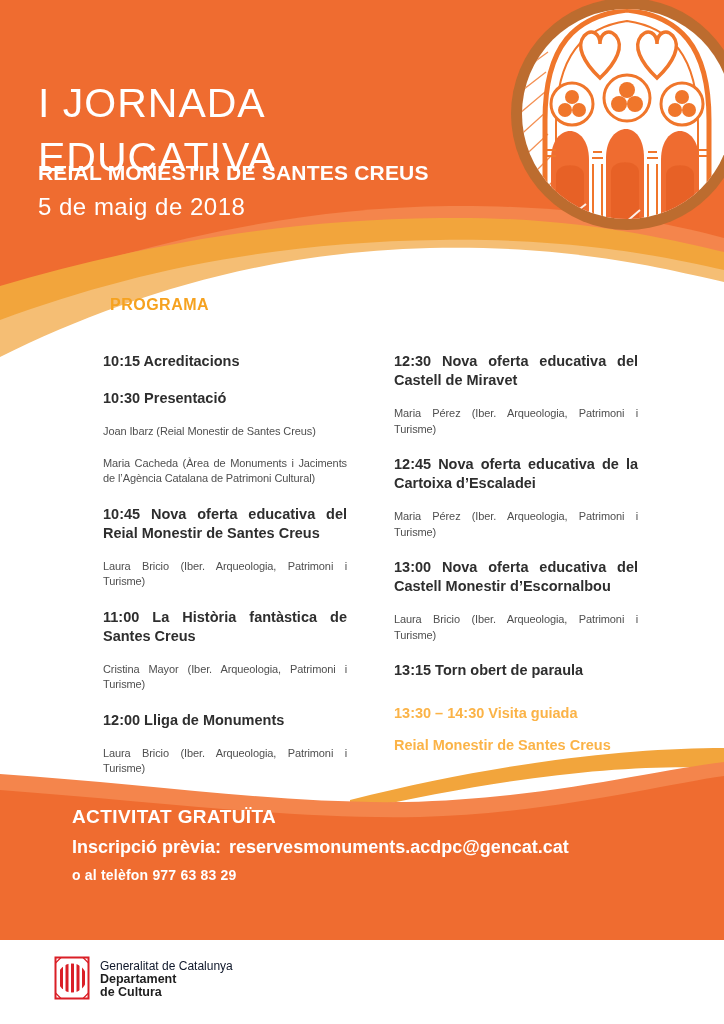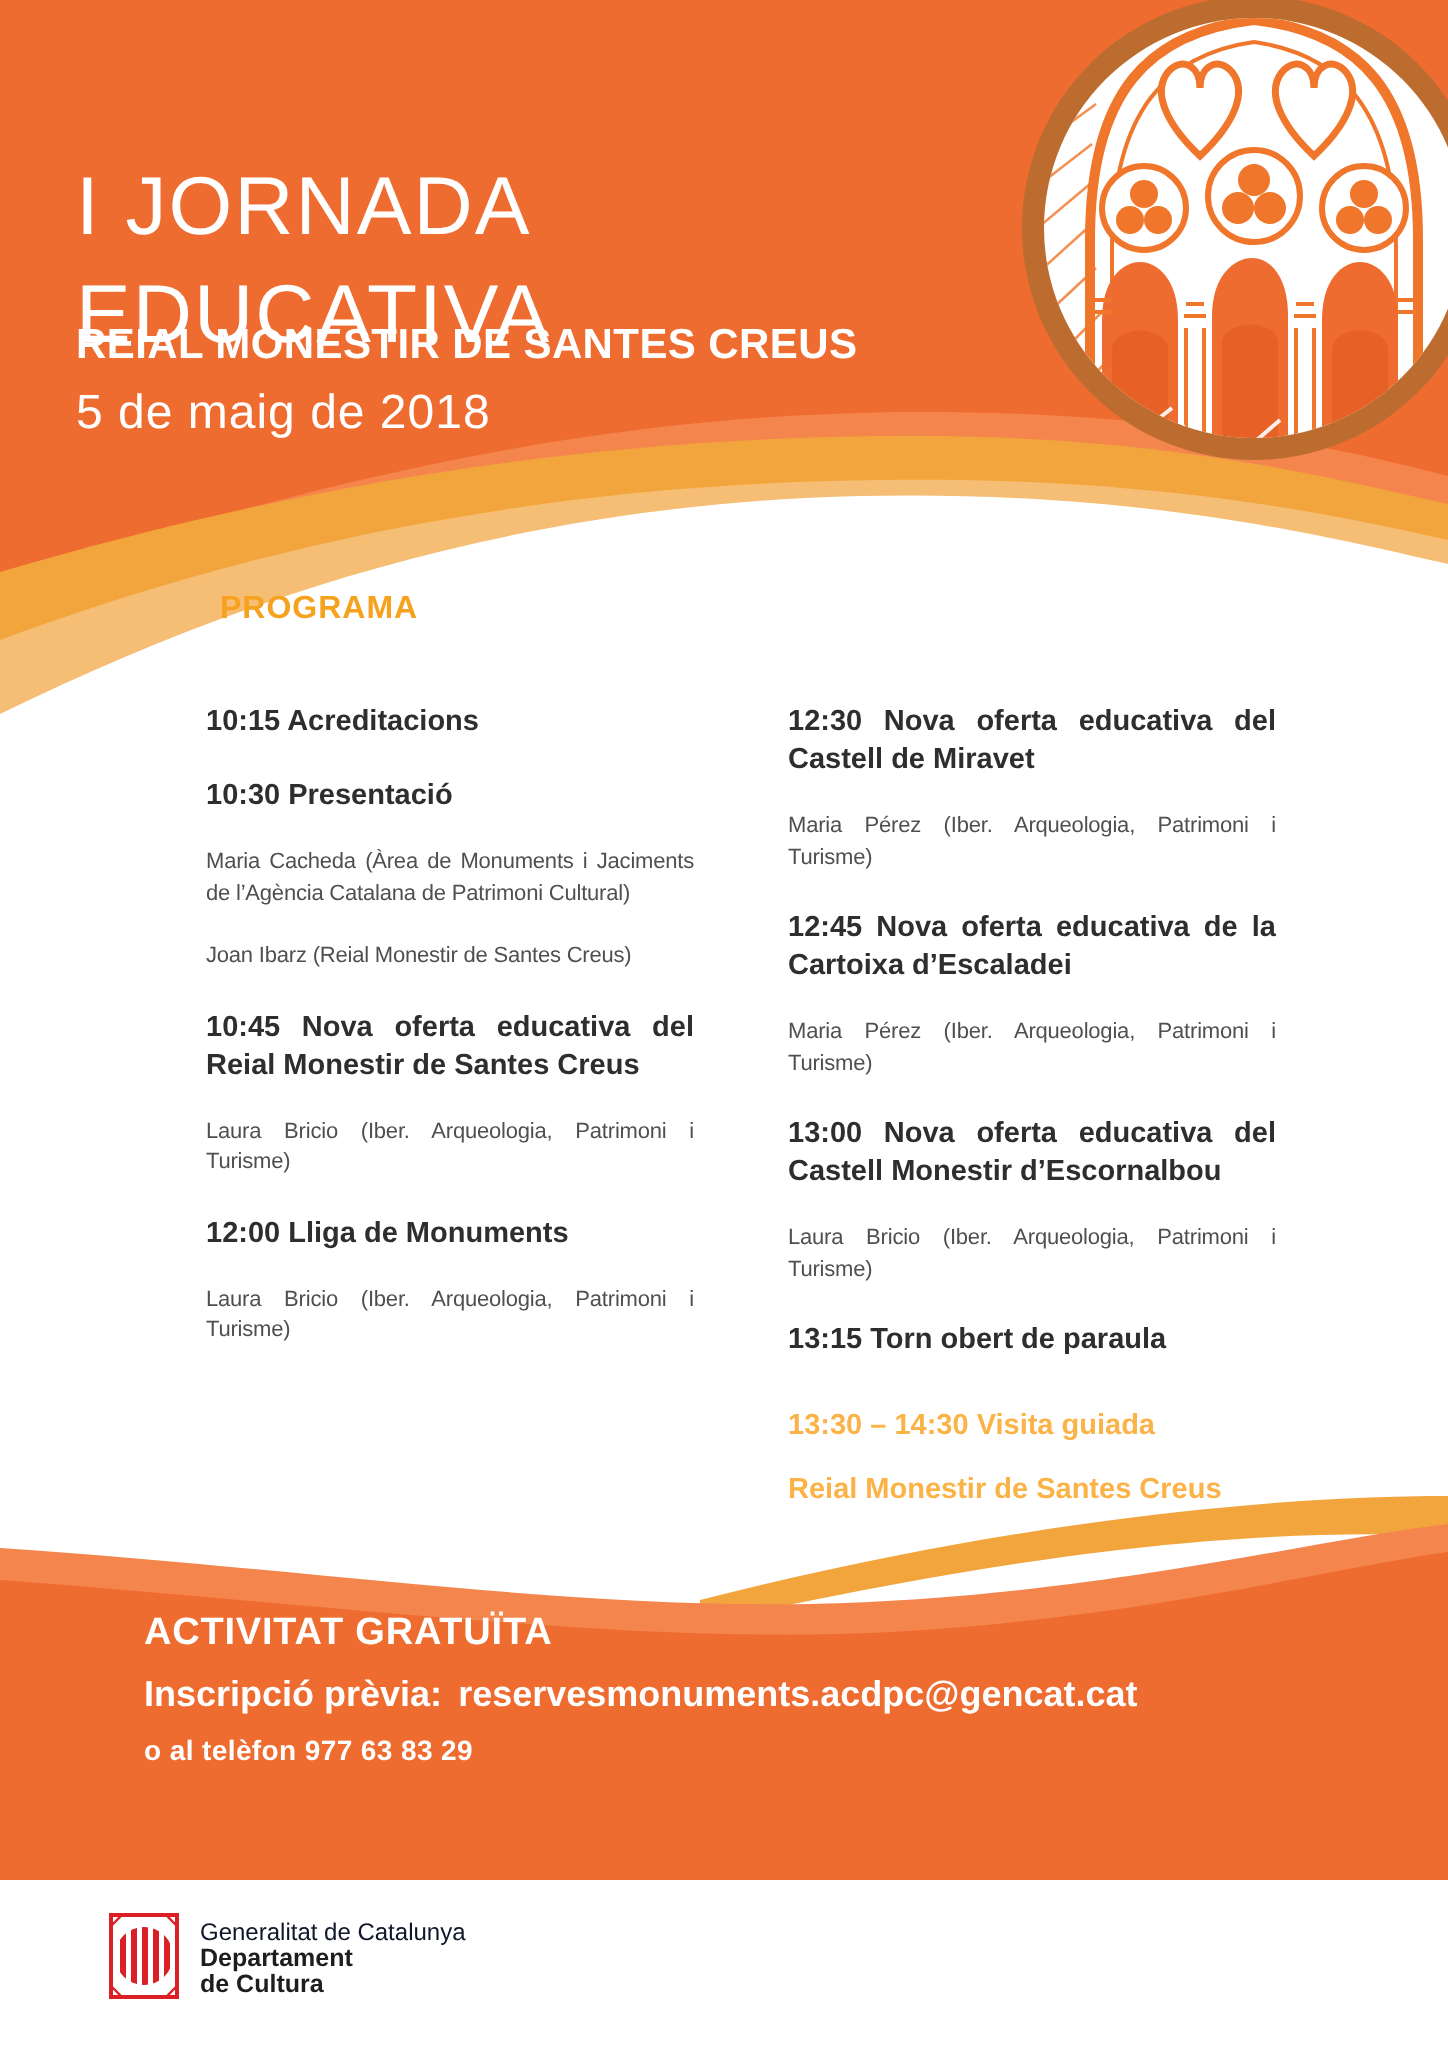--- a/index.html
+++ b/index.html
@@ -142,26 +142,30 @@
   <div class="hdr-text" id="date">5 de maig de 2018</div>
 
   <div class="program-heading">PROGRAMA</div>
 
   <div class="col col-left">
     <div class="session">
       <div class="session-title">10:15 Acreditacions</div>
     </div>
     <div class="session">
       <div class="session-title">10:30 Presentació</div>
+      <div class="speaker">Joan Ibarz (Reial Monestir de Santes Creus)</div>
       <div class="speaker">Maria Cacheda (Àrea de Monuments i Jaciments de l’Agència Catalana de Patrimoni Cultural)</div>
-      <div class="speaker">Joan Ibarz (Reial Monestir de Santes Creus)</div>
     </div>
     <div class="session">
       <div class="session-title">10:45 Nova oferta educativa del Reial Monestir de Santes Creus</div>
       <div class="speaker">Laura Bricio (Iber. Arqueologia, Patrimoni i Turisme)</div>
+    </div>
+    <div class="session">
+      <div class="session-title">11:00 La Història fantàstica de Santes Creus</div>
+      <div class="speaker">Cristina Mayor (Iber. Arqueologia, Patrimoni i Turisme)</div>
     </div>
     <div class="session">
       <div class="session-title">12:00 Lliga de Monuments</div>
       <div class="speaker">Laura Bricio (Iber. Arqueologia, Patrimoni i Turisme)</div>
     </div>
   </div>
 
   <div class="col col-right">
     <div class="session">
       <div class="session-title">12:30 Nova oferta educativa del Castell de Miravet</div>

